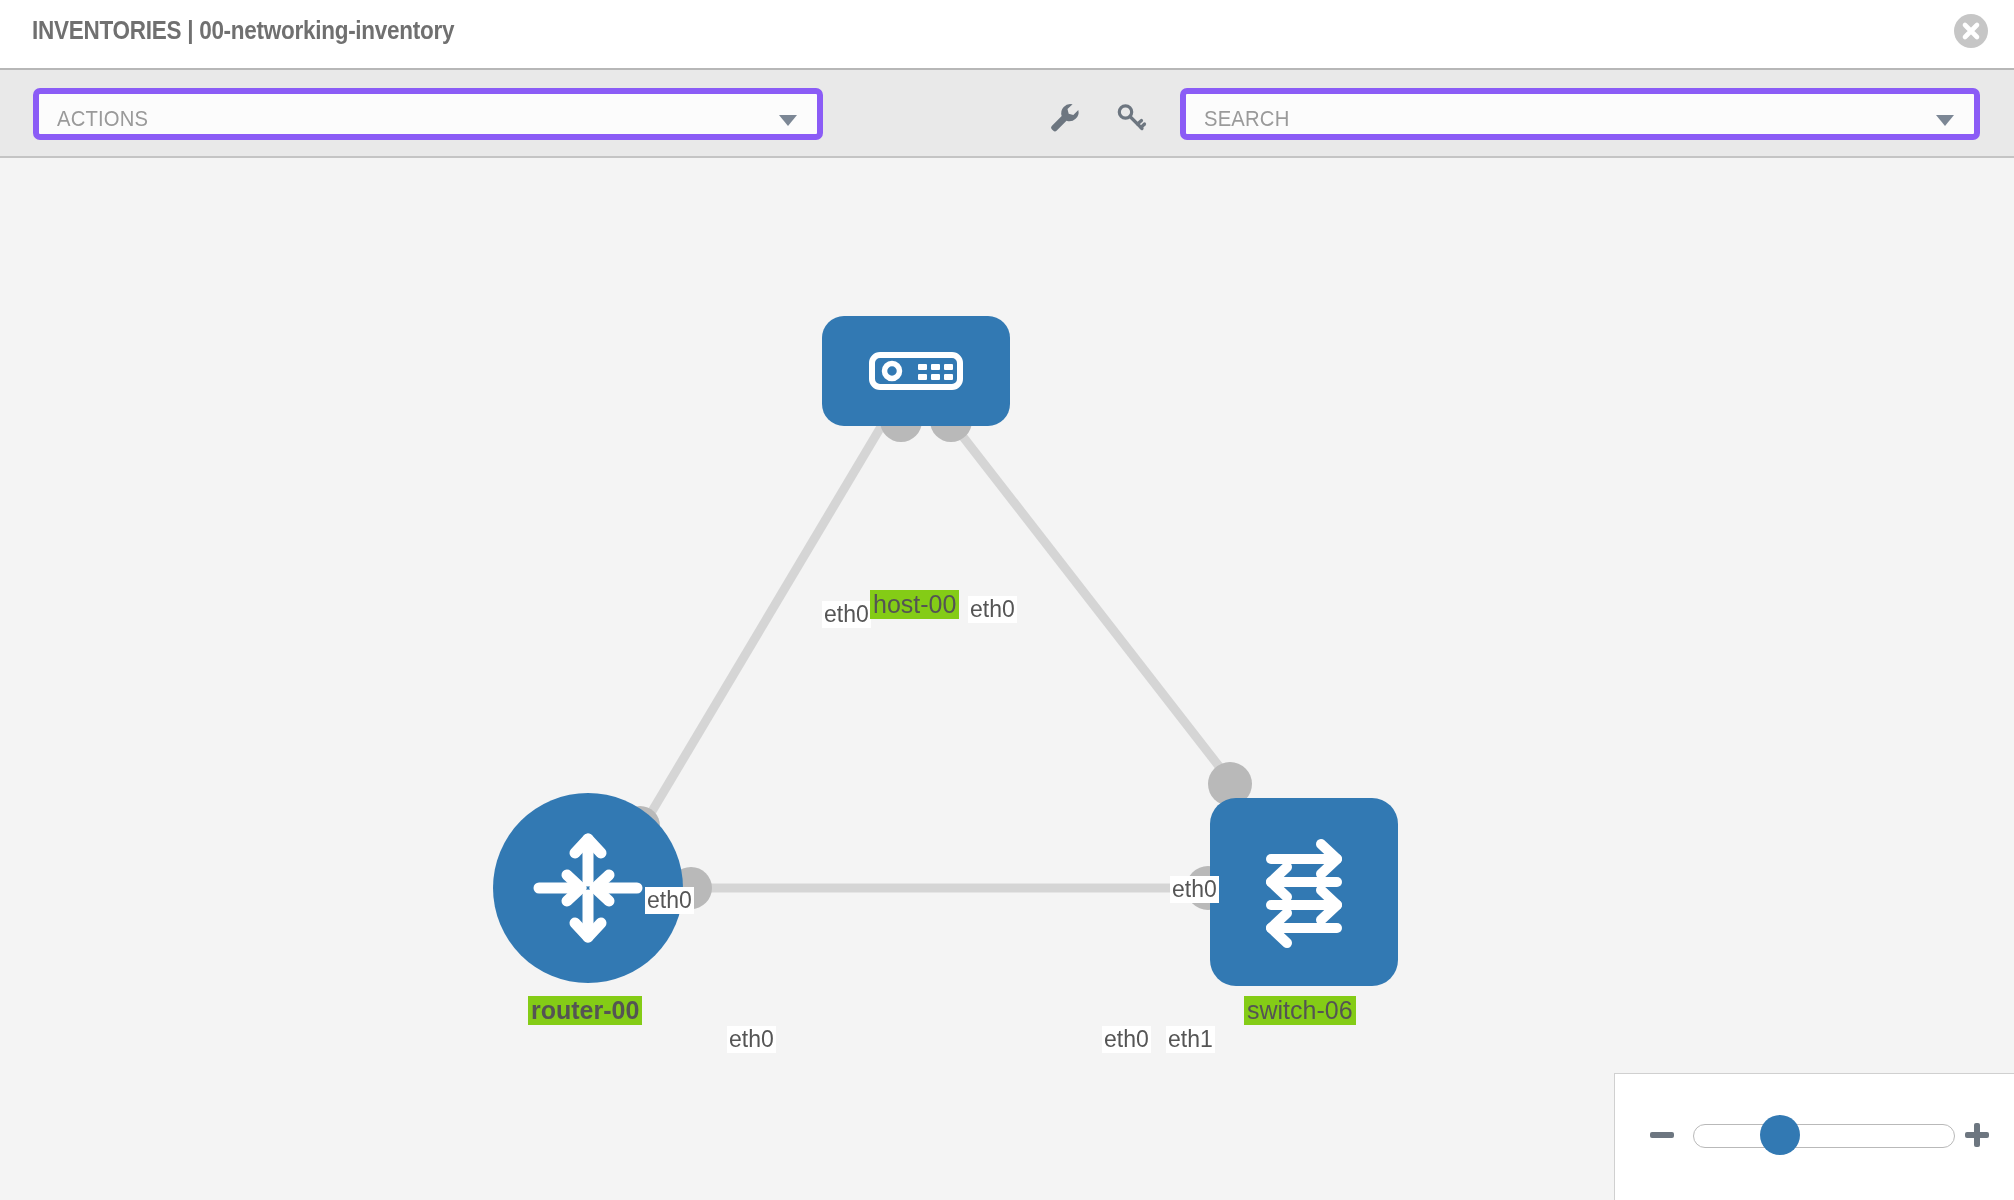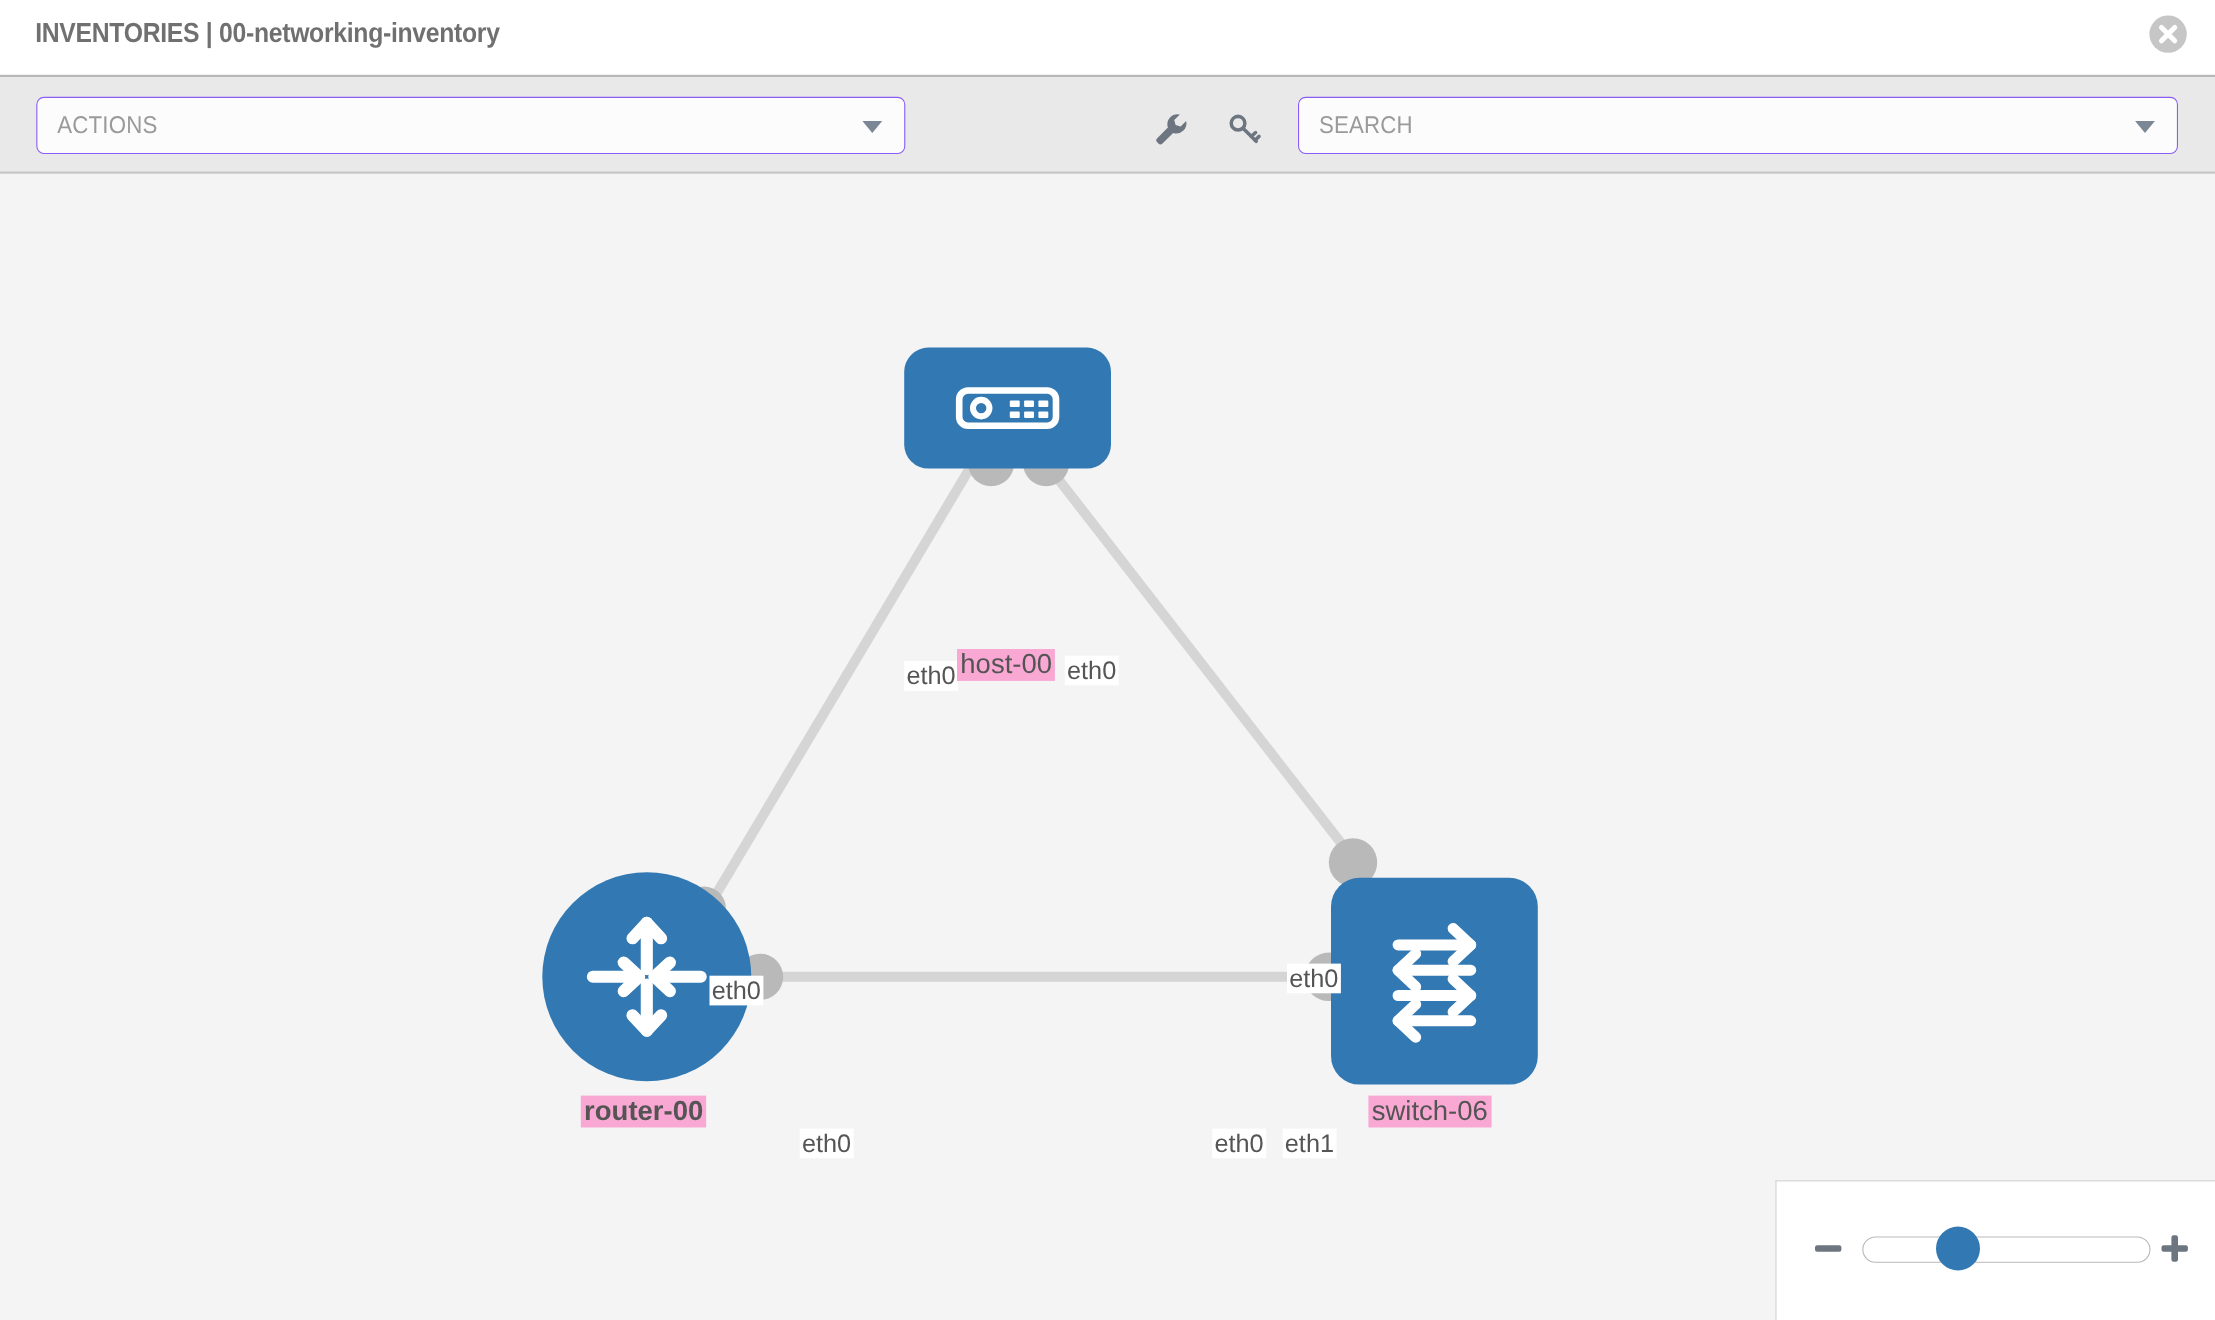--- a/index.html
+++ b/index.html
@@ -58,21 +58,21 @@
     position: absolute;
     top: 70px; left: 0;
     width: 2014px;
     height: 88px;
     background: #e9e9e9;
     border-bottom: 2px solid #c4c4c4;
   }
   .select-box {
     position: absolute;
     background: #fcfcfc;
-    border: 1px solid #8b5cf6;
+    border: 6px solid #8b5cf6;
     border-radius: 7px;
     height: 52px;
     cursor: pointer;
   }
   .select-box .sel-text {
     position: absolute;
     left: 18px;
     top: 0;
     line-height: 50px;
     font-size: 22px;
@@ -125,21 +125,21 @@
     z-index: 4;
   }
   .node-shape {
     position: absolute;
     background: #3279b3;
   }
   .node-label {
     position: absolute;
     font-size: 25px;
     color: #545454;
-    background: #f9a8d4;
+    background: #84cc16;
     white-space: nowrap;
     padding: 0 3px;
     z-index: 6;
   }
 
   
   #node-host .node-shape {
     left: 0; top: 0;
     width: 188px; height: 110px;
     border-radius: 22px;

